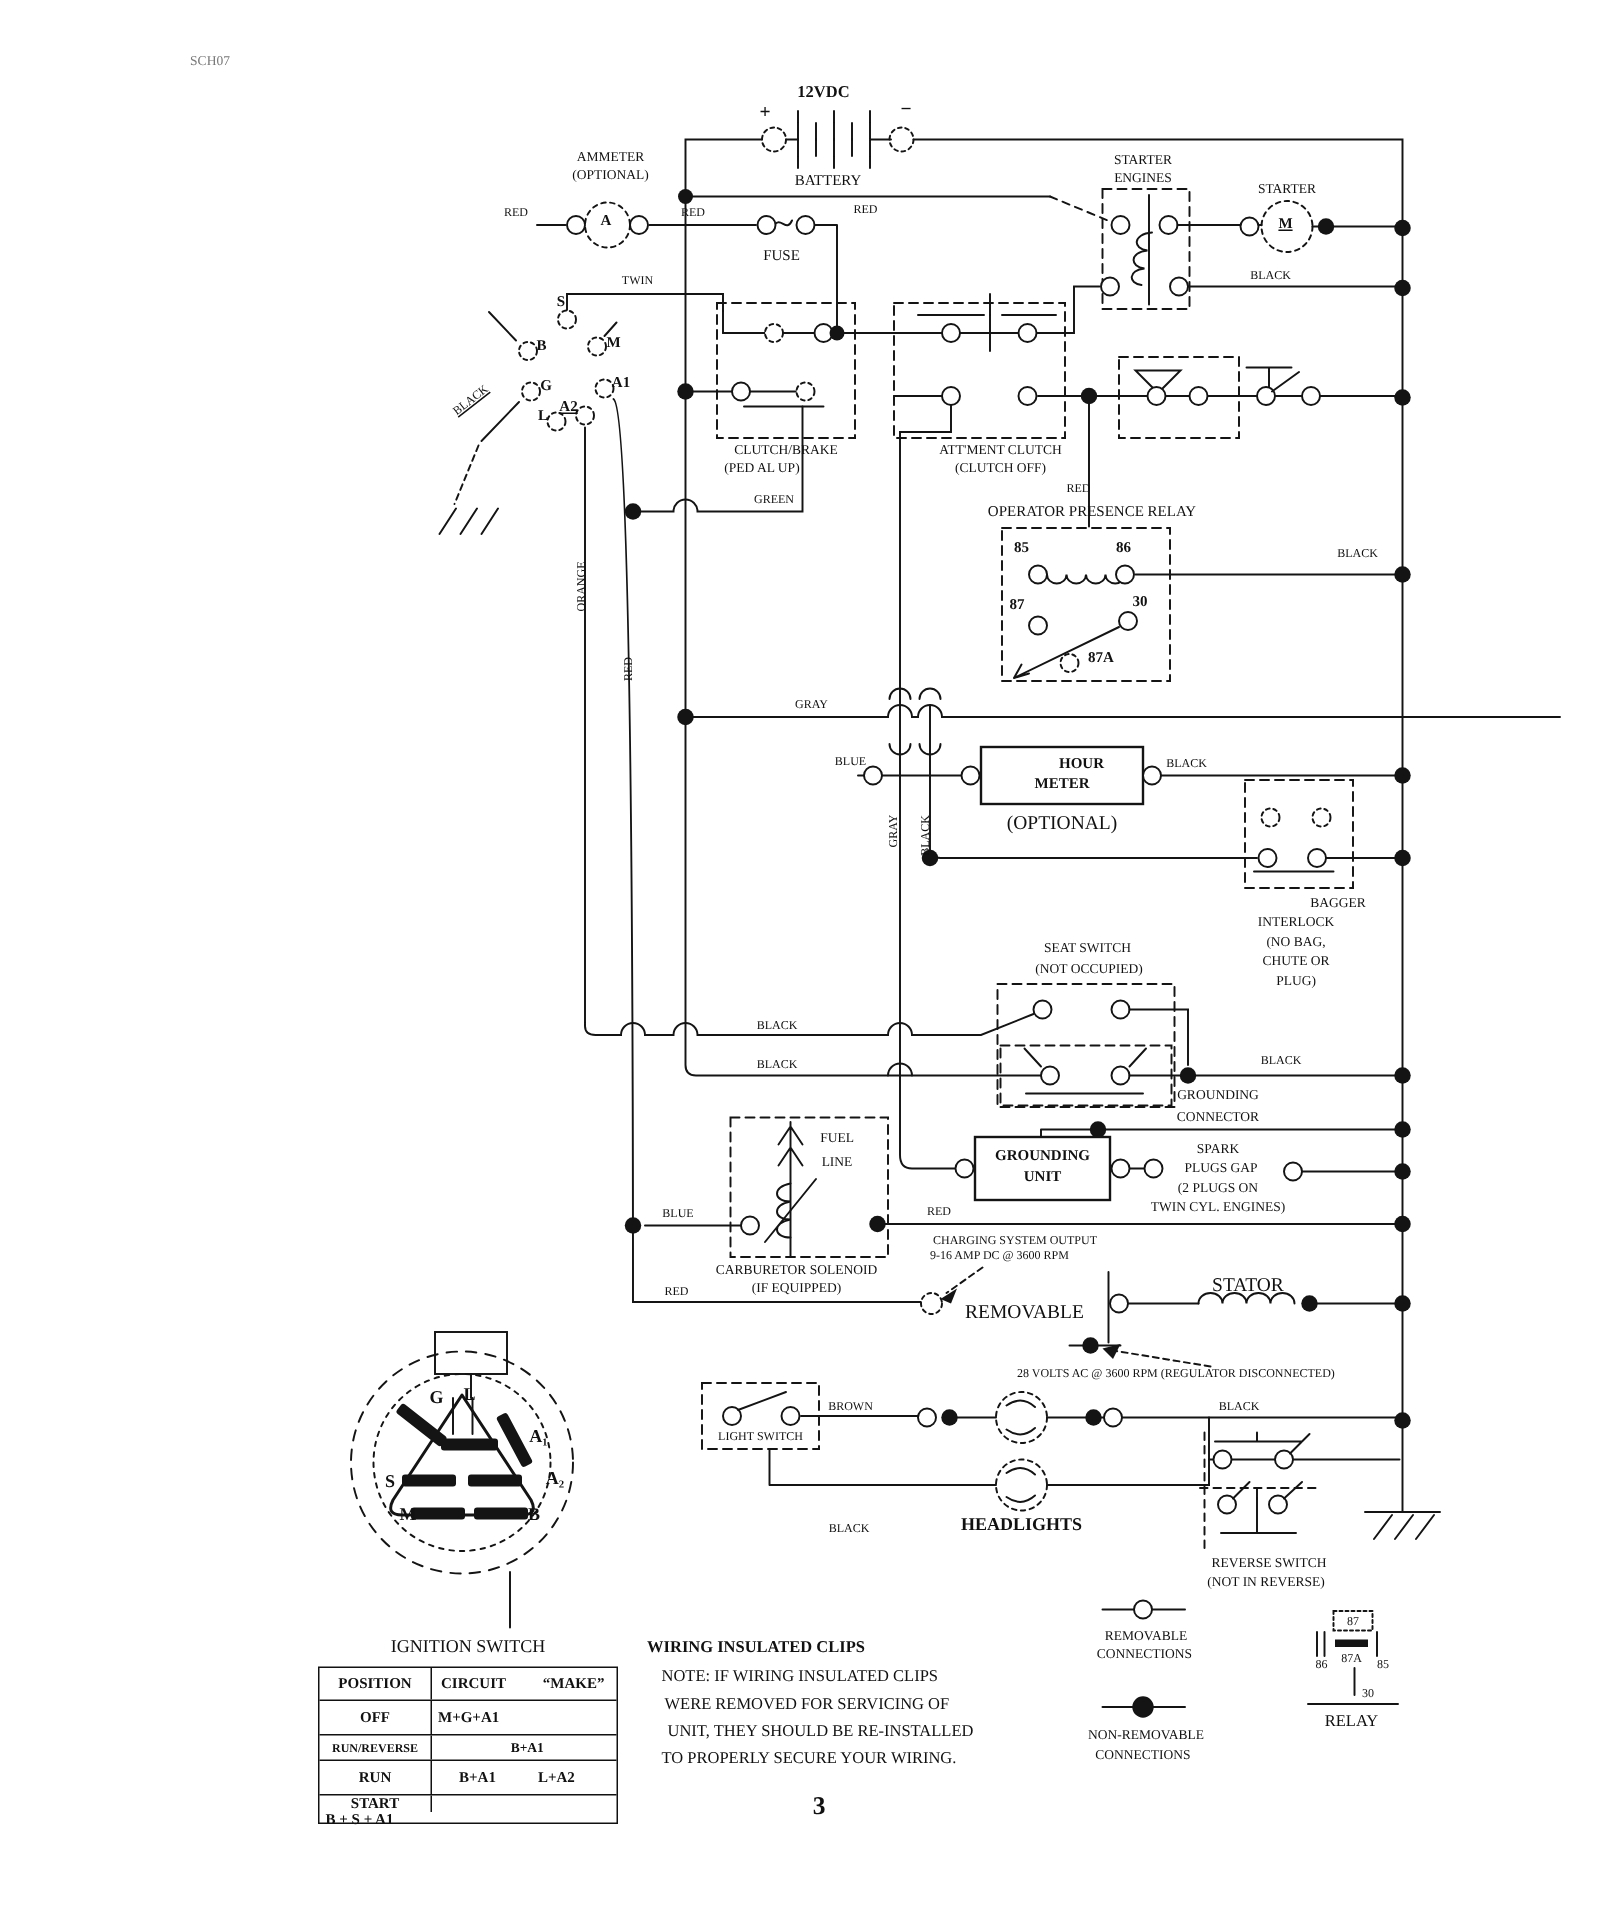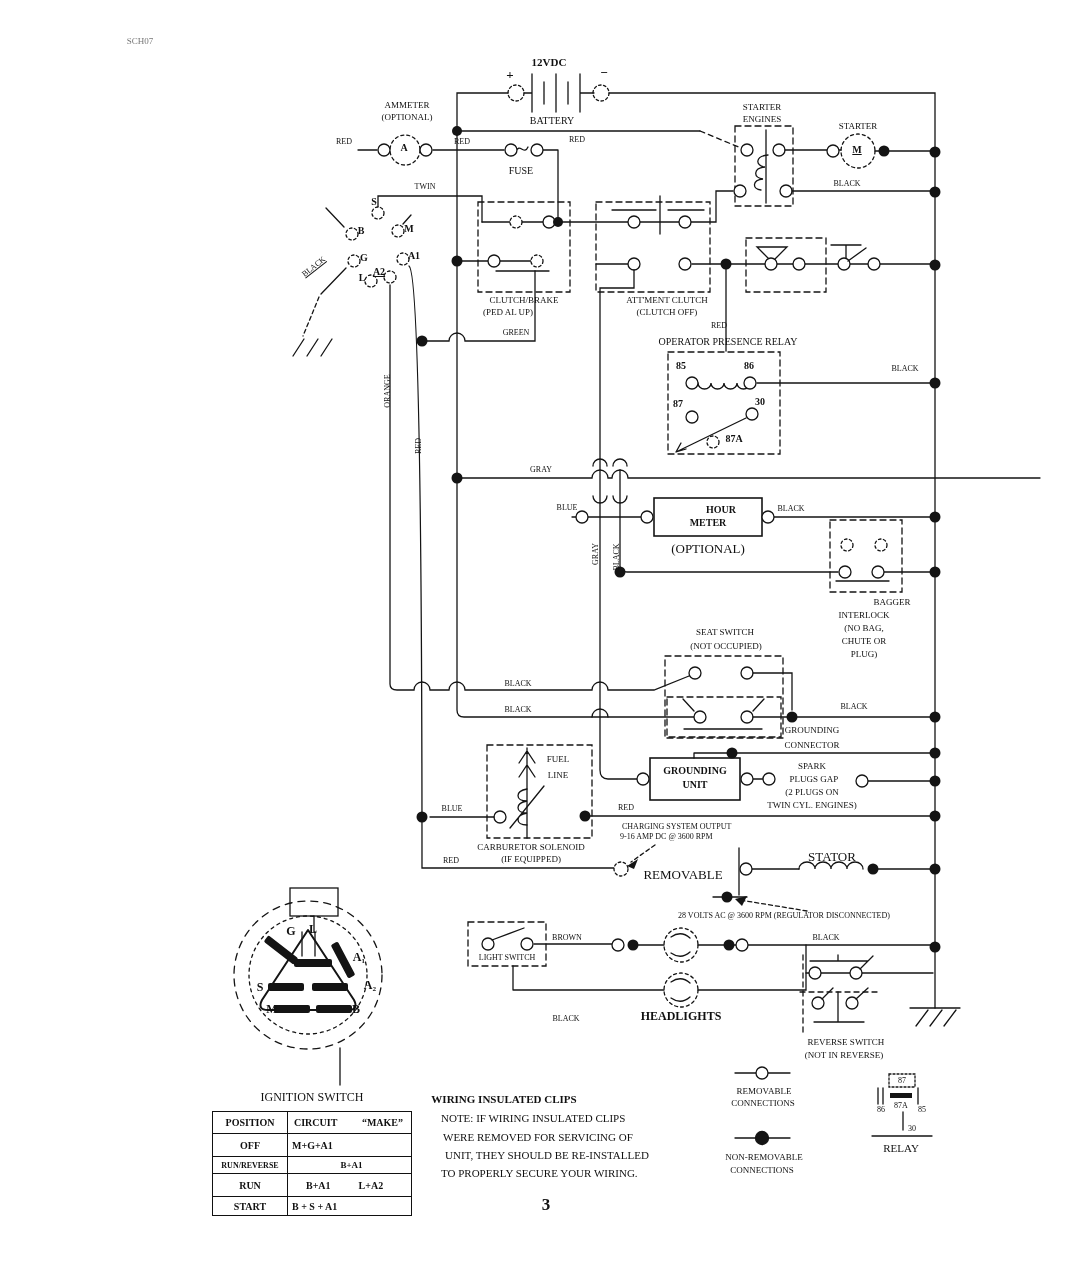--- a/index.html
+++ b/index.html
@@ -17,21 +17,21 @@
   .b{font-weight:bold;}
   .la{transform:translate(0,-50%);}
   .rot{transform:translate(-50%,-50%) rotate(-90deg);}
   .diag{transform:translate(-50%,-50%) rotate(-38deg);text-decoration:underline;}
   .u{text-decoration:underline;}
   .gray{color:#777;}
   
   #ign-table{position:absolute;left:212px;top:1111px;width:198px;z-index:2;
       border:1.4px solid #111;font-size:10px;}
   #ign-table .trow{display:flex;border-bottom:1.3px solid #111;}
-  #ign-table .trow:last-child{border-bottom:none;}
+  #ign-table .trow:last-child{border-bottom:none;flex-direction:column;}
   #ign-table .c1{width:74px;border-right:1.3px solid #111;display:flex;
       align-items:center;justify-content:center;font-weight:bold;}
   #ign-table .c2{flex:1;display:flex;align-items:center;font-weight:bold;padding-left:4px;}
   #ign-table .hdr .c2{justify-content:space-between;padding:0 8px 0 6px;}
   #ign-table .r1{height:21px;} #ign-table .r2{height:22px;}
   #ign-table .r3{height:16px;font-size:8px;} #ign-table .r4{height:22px;}
   #ign-table .r5{height:18px;}
   #ign-table .extra{margin-left:28px;}
 </style>
 </head>

